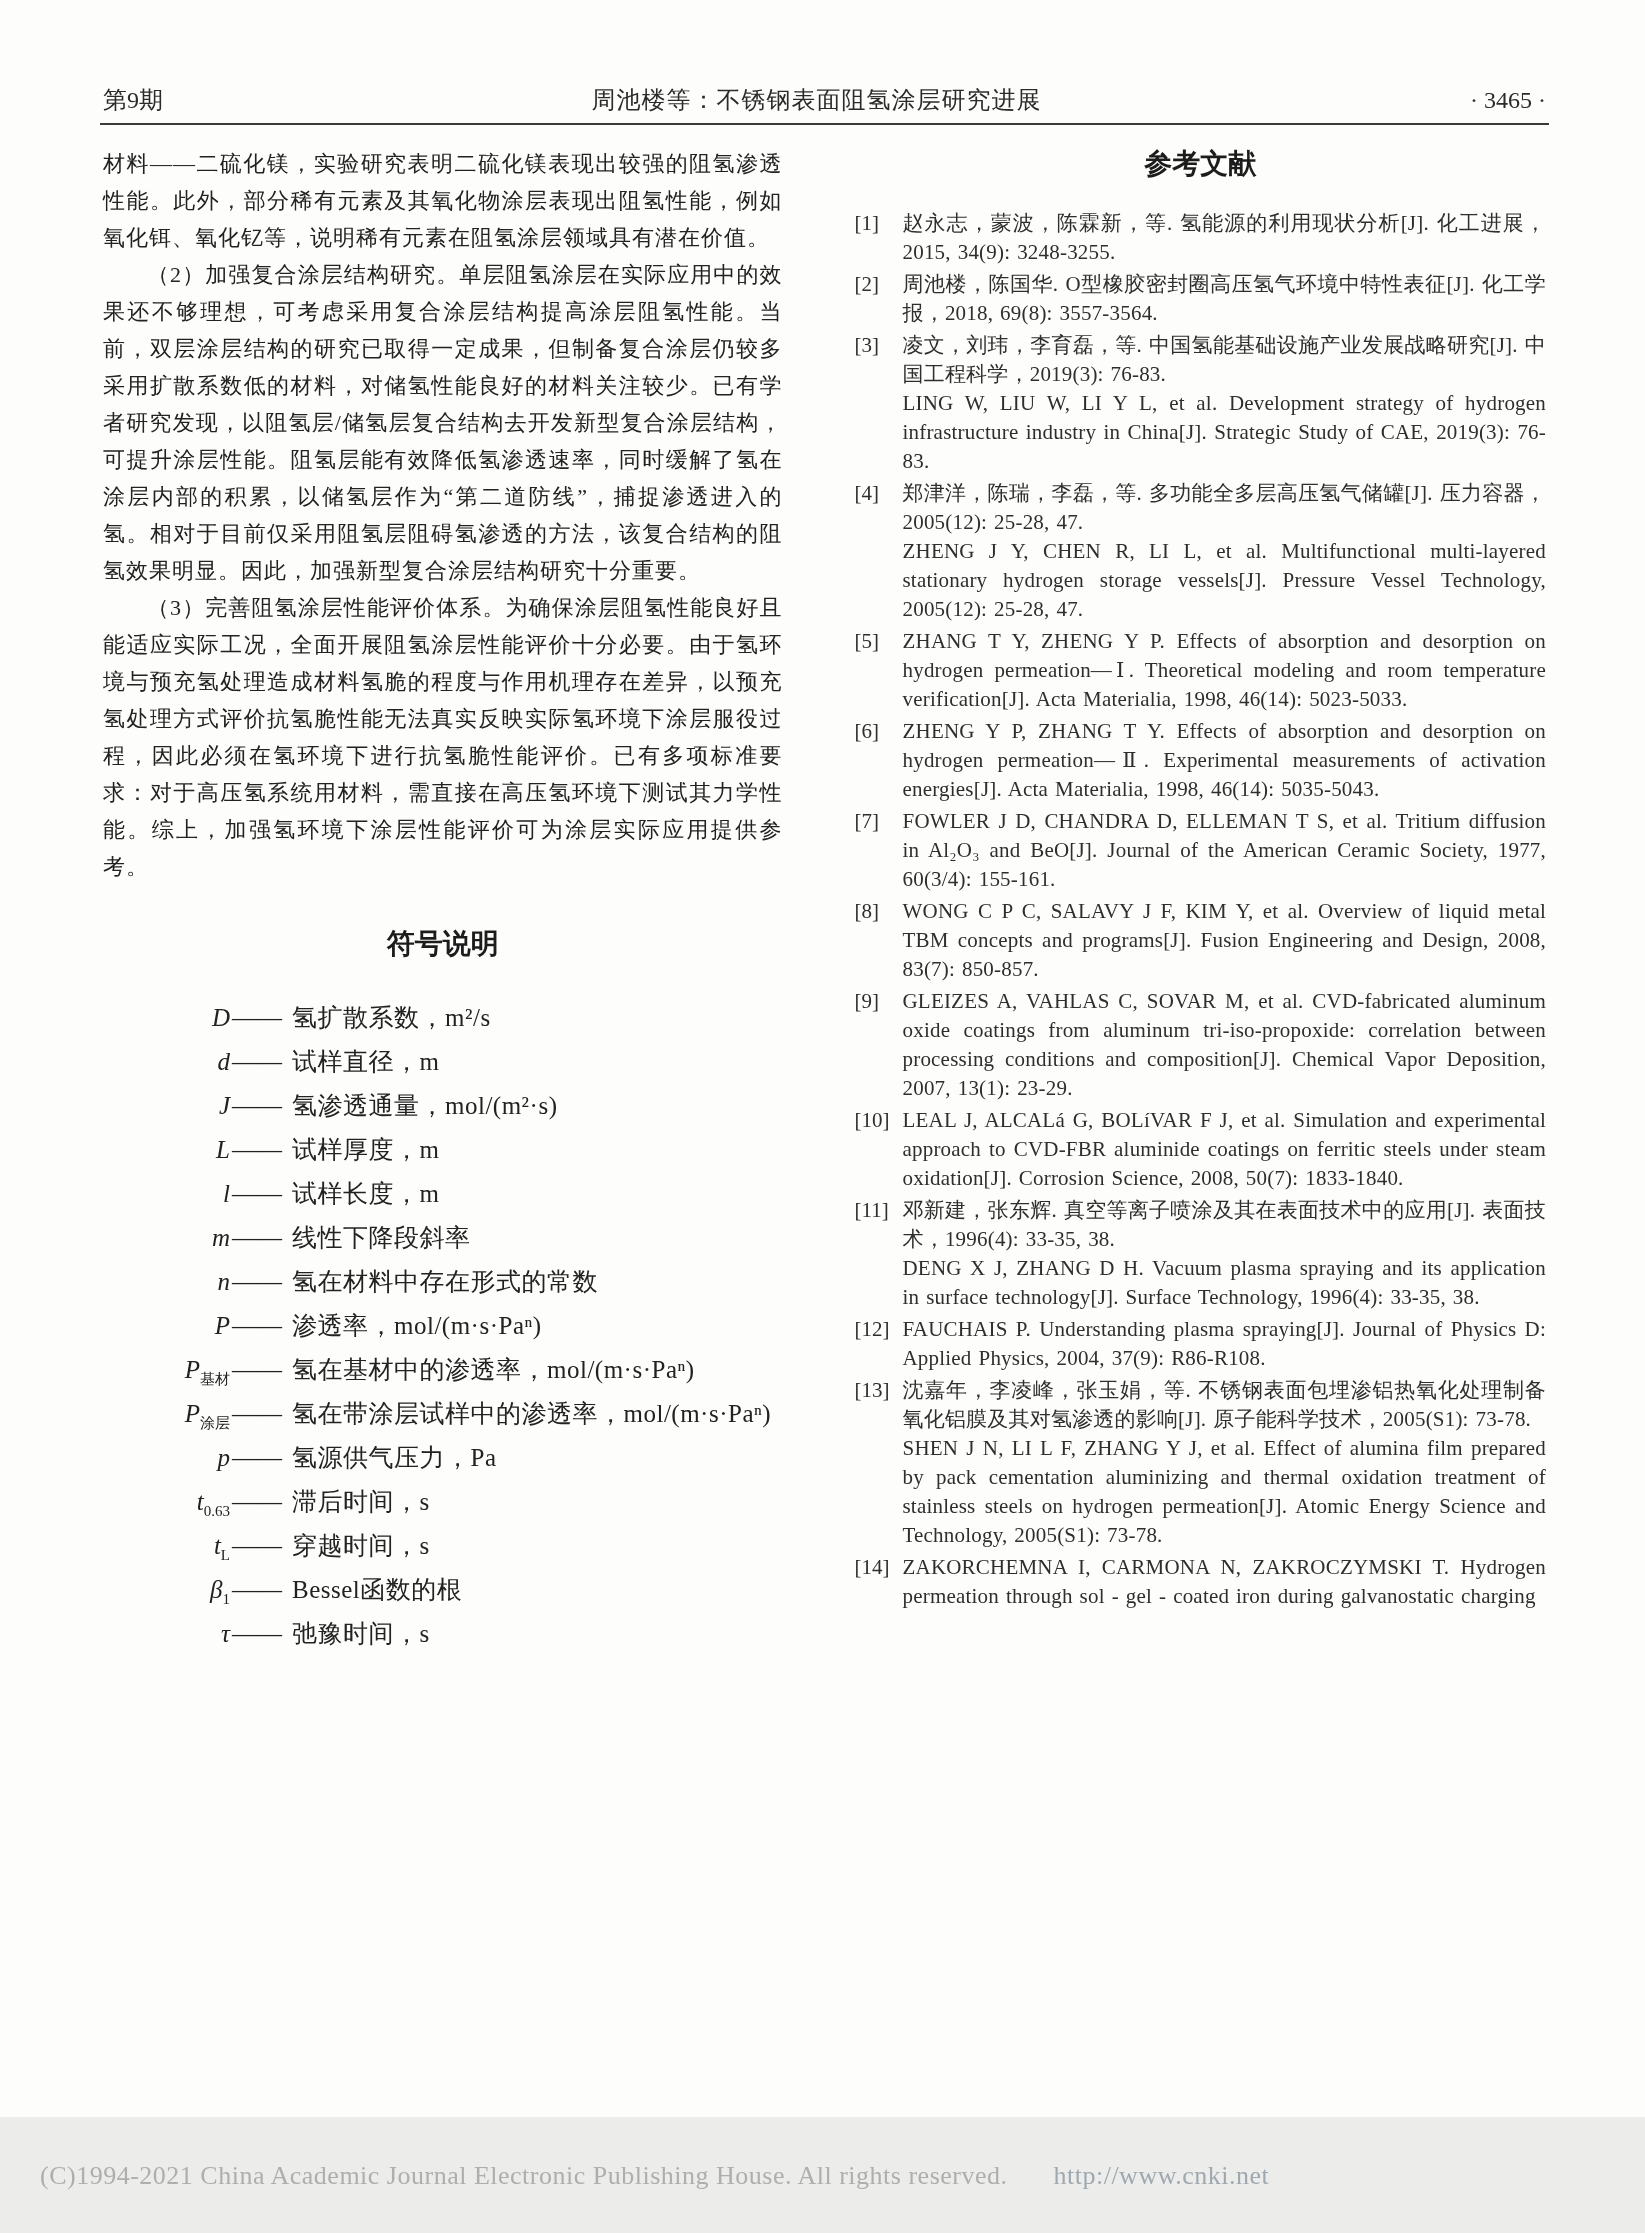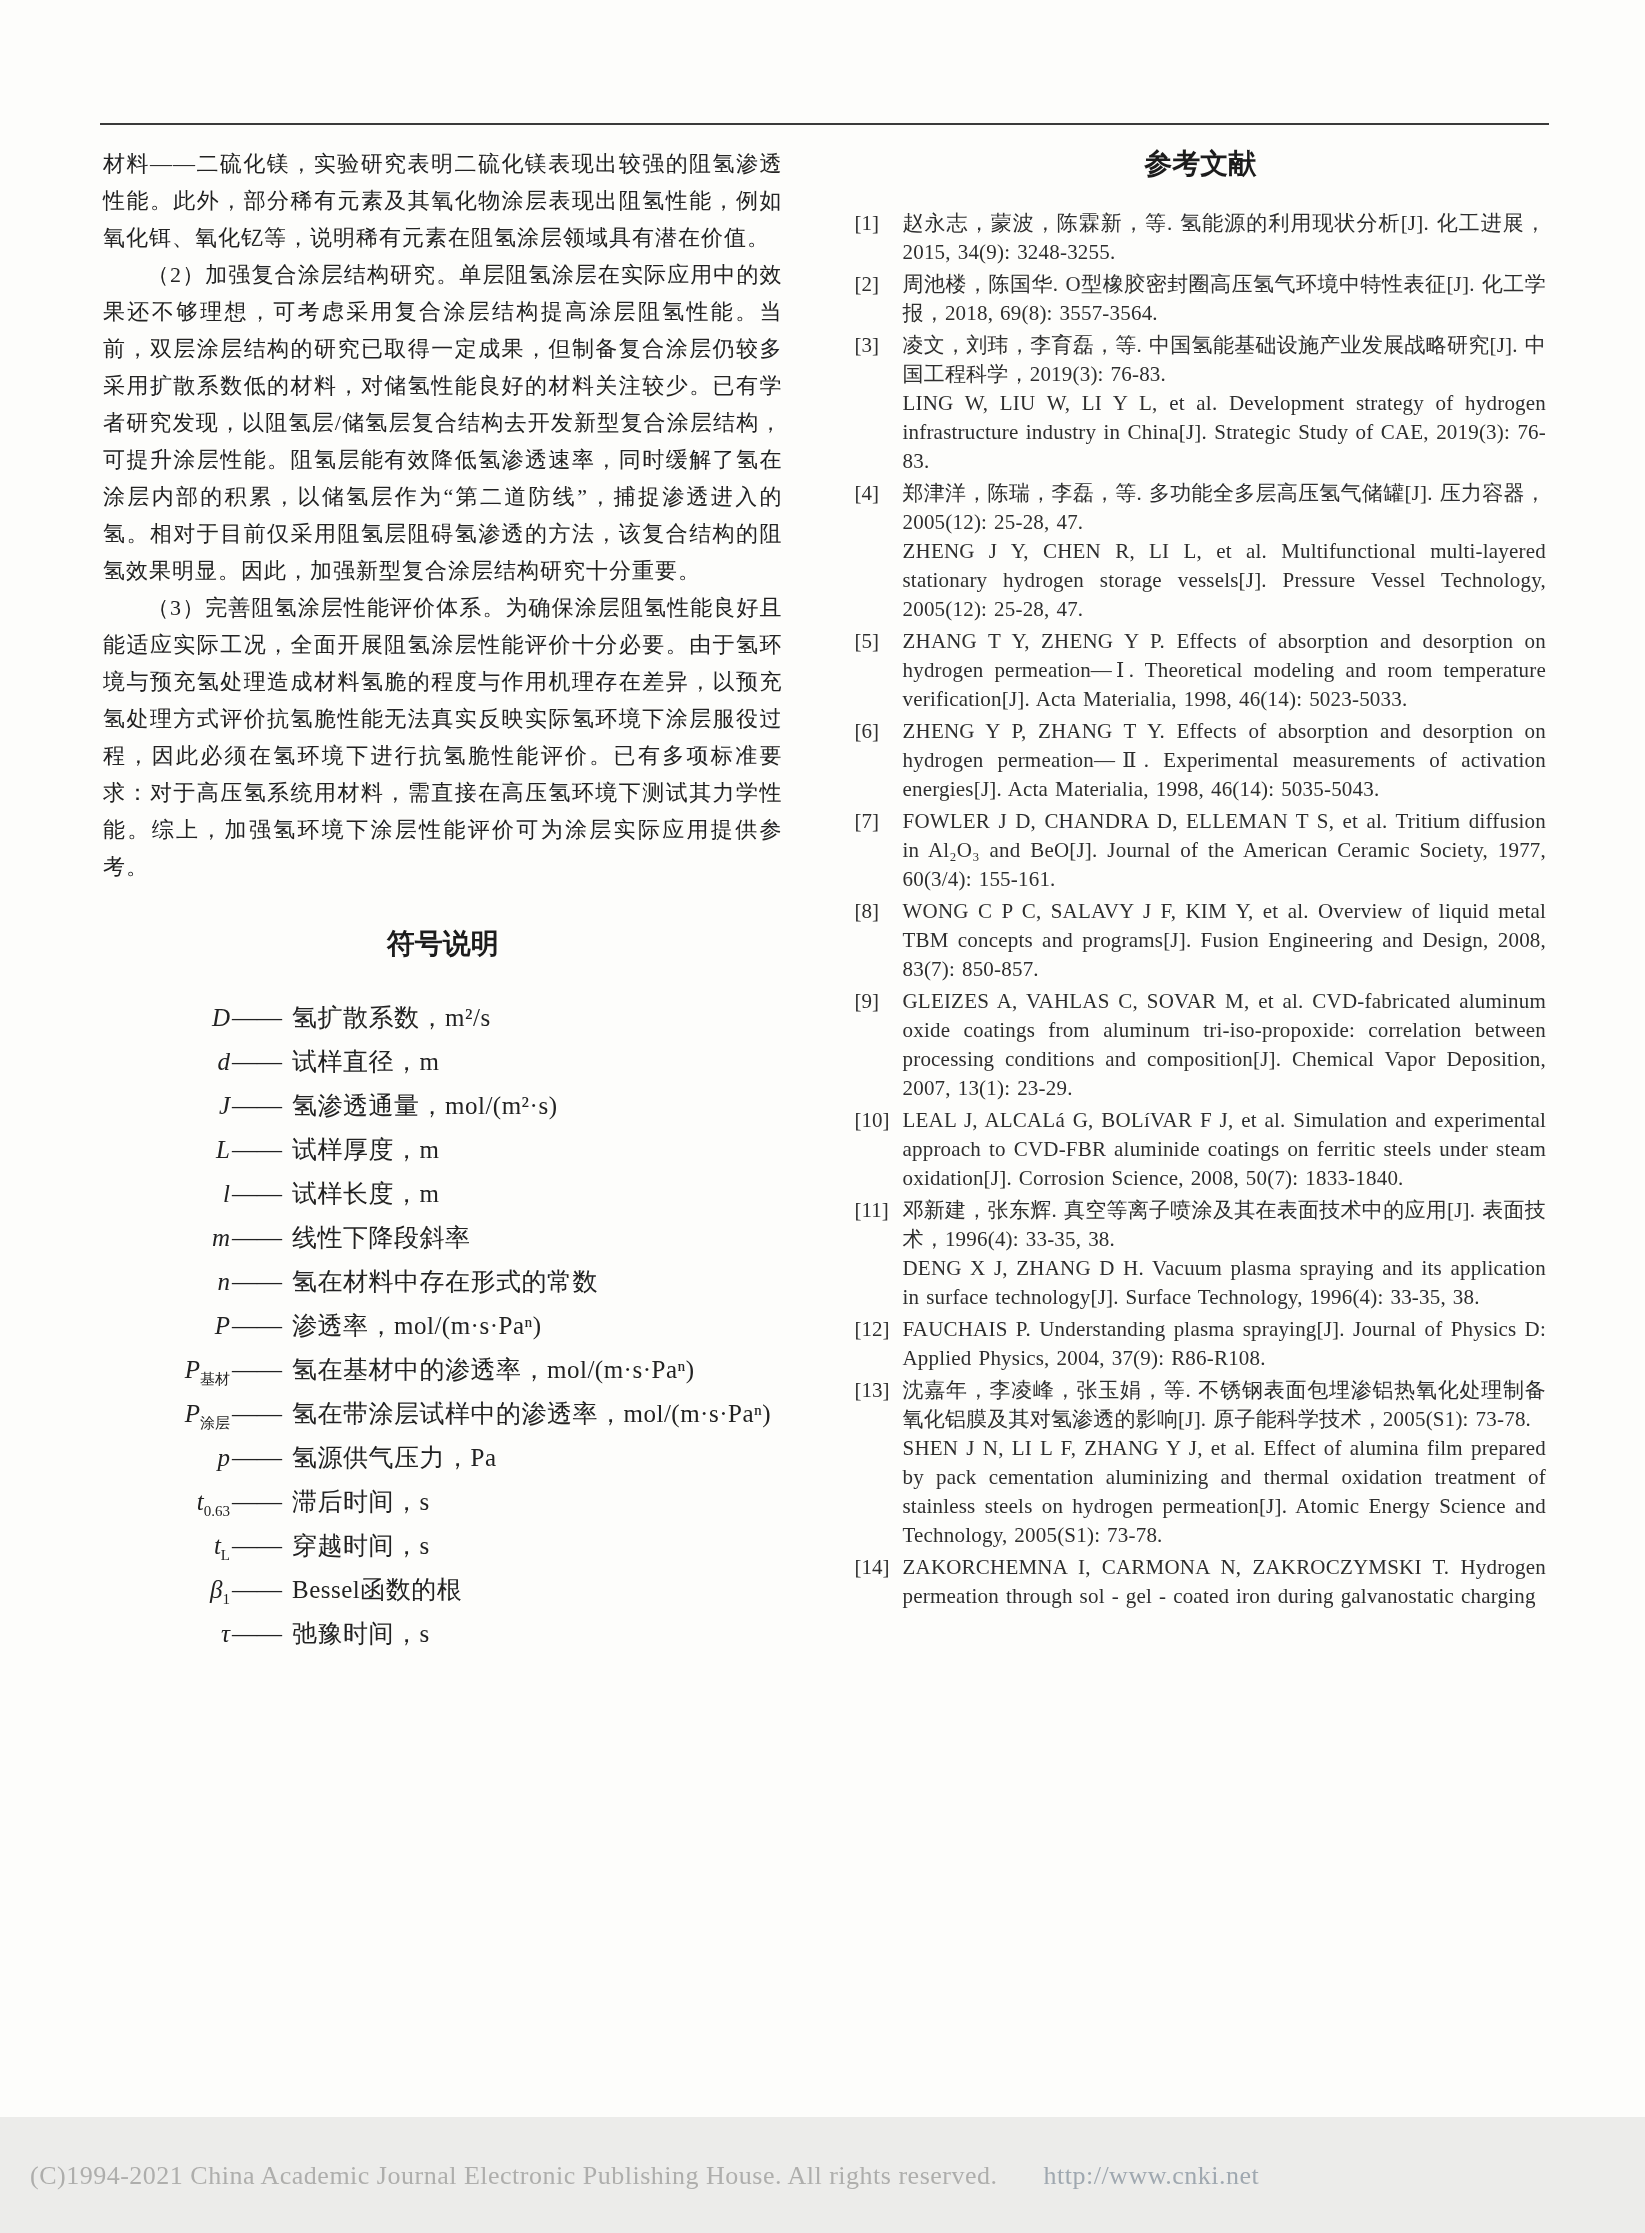--- a/index.html
+++ b/index.html
@@ -64,31 +64,36 @@
   .ref-body p {
     font-size:21px; line-height:29px; text-align:justify;
     letter-spacing:0.2px; word-spacing:1.5px; color:#2e2e2e;
   }
 
   
   .page-footer {
     position:absolute; left:0; right:0; bottom:0; height:117px;
     background:#ececea;
     display:flex; align-items:center; gap:46px;
-    padding-left:30px;
+    padding-left:40px;
     font-size:26px; color:#aeaeac; letter-spacing:0.5px;
     white-space:nowrap;
   }
   .page-footer .footer-url { color:#9fa8b0;text-align:center; }
 </style>
 </head>
 <body>
 
 <div class="page">
 
+  <header class="runhead">
+    <span class="issue">第9期</span>
+    <span class="running-title">周池楼等：不锈钢表面阻氢涂层研究进展</span>
+    <span class="pagenum">· 3465 ·</span>
+  </header>
   <div class="header-rule"></div>
 
   <main class="columns">
 
     <section class="col-left">
       <p class="body-par">材料——二硫化镁，实验研究表明二硫化镁表现出较强的阻氢渗透性能。此外，部分稀有元素及其氧化物涂层表现出阻氢性能，例如氧化铒、氧化钇等，说明稀有元素在阻氢涂层领域具有潜在价值。</p>
       <p class="body-par indent">（2）加强复合涂层结构研究。单层阻氢涂层在实际应用中的效果还不够理想，可考虑采用复合涂层结构提高涂层阻氢性能。当前，双层涂层结构的研究已取得一定成果，但制备复合涂层仍较多采用扩散系数低的材料，对储氢性能良好的材料关注较少。已有学者研究发现，以阻氢层/储氢层复合结构去开发新型复合涂层结构，可提升涂层性能。阻氢层能有效降低氢渗透速率，同时缓解了氢在涂层内部的积累，以储氢层作为“第二道防线”，捕捉渗透进入的氢。相对于目前仅采用阻氢层阻碍氢渗透的方法，该复合结构的阻氢效果明显。因此，加强新型复合涂层结构研究十分重要。</p>
       <p class="body-par indent">（3）完善阻氢涂层性能评价体系。为确保涂层阻氢性能良好且能适应实际工况，全面开展阻氢涂层性能评价十分必要。由于氢环境与预充氢处理造成材料氢脆的程度与作用机理存在差异，以预充氢处理方式评价抗氢脆性能无法真实反映实际氢环境下涂层服役过程，因此必须在氢环境下进行抗氢脆性能评价。已有多项标准要求：对于高压氢系统用材料，需直接在高压氢环境下测试其力学性能。综上，加强氢环境下涂层性能评价可为涂层实际应用提供参考。</p>
 
       <h2 class="section-title">符号说明</h2>

